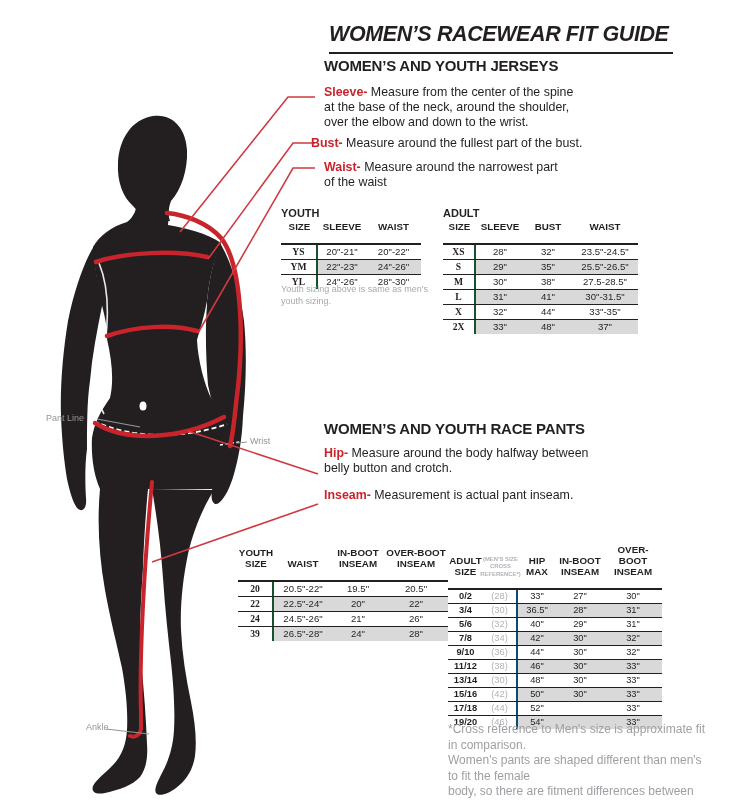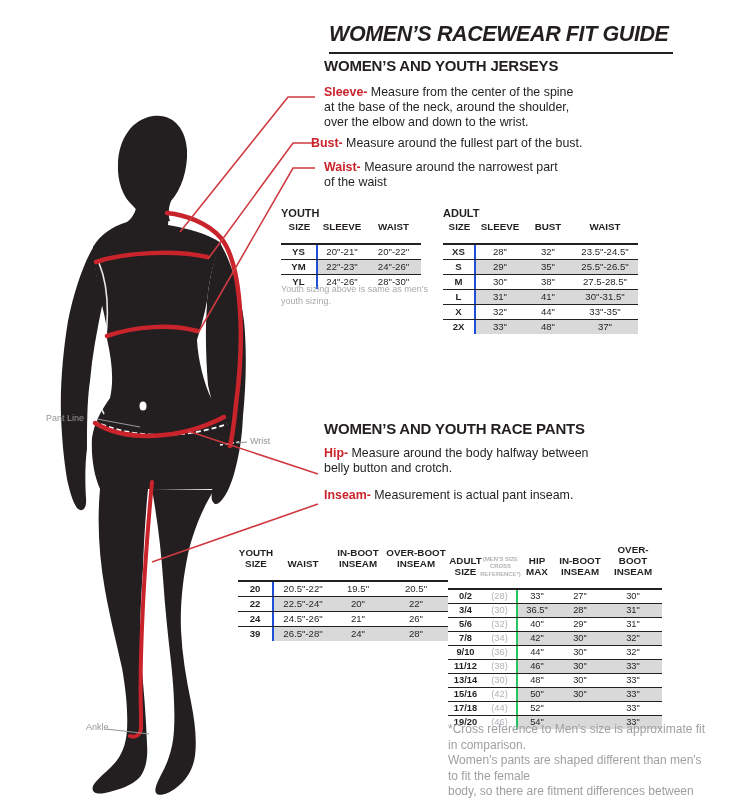--- a/index.html
+++ b/index.html
@@ -35,22 +35,22 @@
   .trow  { display:grid; border-bottom:1px solid #231f20; }
   .trow:last-child { border-bottom:none; }
   .tcell { display:flex; align-items:center; justify-content:center; font-size:9.6px; height:14px; }
   .tcell.c0 { font-weight:bold; }
 
   .t-yj .thead, .t-yj .trow { grid-template-columns:37px 48px 55px; }
   .t-aj .thead, .t-aj .trow { grid-template-columns:33px 48px 48px 66px; }
   .t-yp .thead, .t-yp .trow { grid-template-columns:36px 58px 52px 64px; }
   .t-ap .thead, .t-ap .trow { grid-template-columns:35px 35px 38px 48px 58px; }
 
-  .t-yj .c0, .t-aj .c0, .t-yp .c0 { border-right:2px solid #1d4ed8; }
-  .t-ap .c1 { border-right:2px solid #22c55e; color:#b1b3b6; font-weight:normal; font-size:9px; }
+  .t-yj .c0, .t-aj .c0, .t-yp .c0 { border-right:2px solid #14532d;font-family:Liberation Serif, serif; }
+  .t-ap .c1 { border-right:2px solid #0c4a6e; color:#b1b3b6; font-weight:normal; font-size:9px; }
   .t-ap .tcell { height:13px; font-size:9.3px; }
   .t-ap .hcell.crossref { font-size:5.9px; color:#b1b3b6; line-height:1.25; }
 
   .trow.shade .tcell { background:#d9d9d9; }
   .t-yj .trow.shade .c0, .t-aj .trow.shade .c0, .t-yp .trow.shade .c0,
   .t-ap .trow.shade .c0, .t-ap .trow.shade .c1 { background:transparent; }
 
   #youth-jersey-table { left:281px; top:207px; }
   #adult-jersey-table { left:443px; top:207px; }
   #youth-pants-table  { left:238px; top:548px; }

